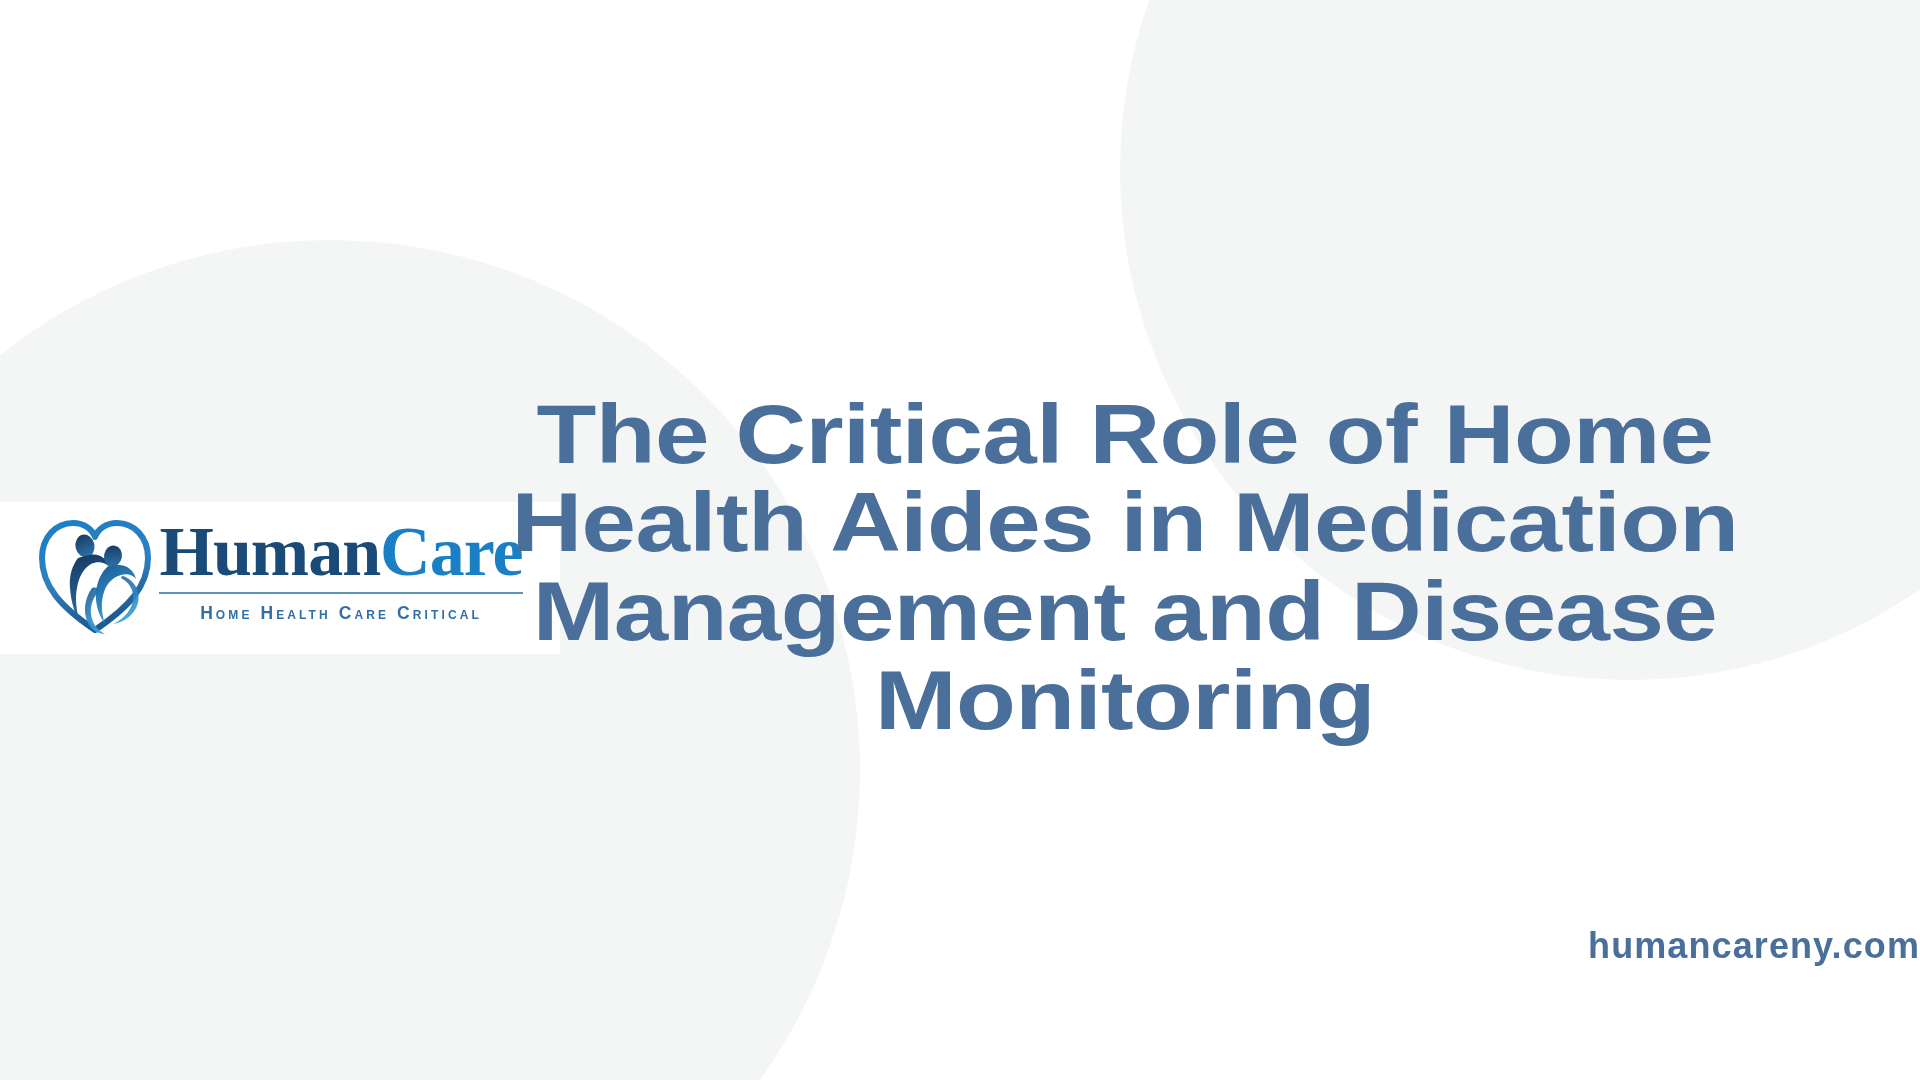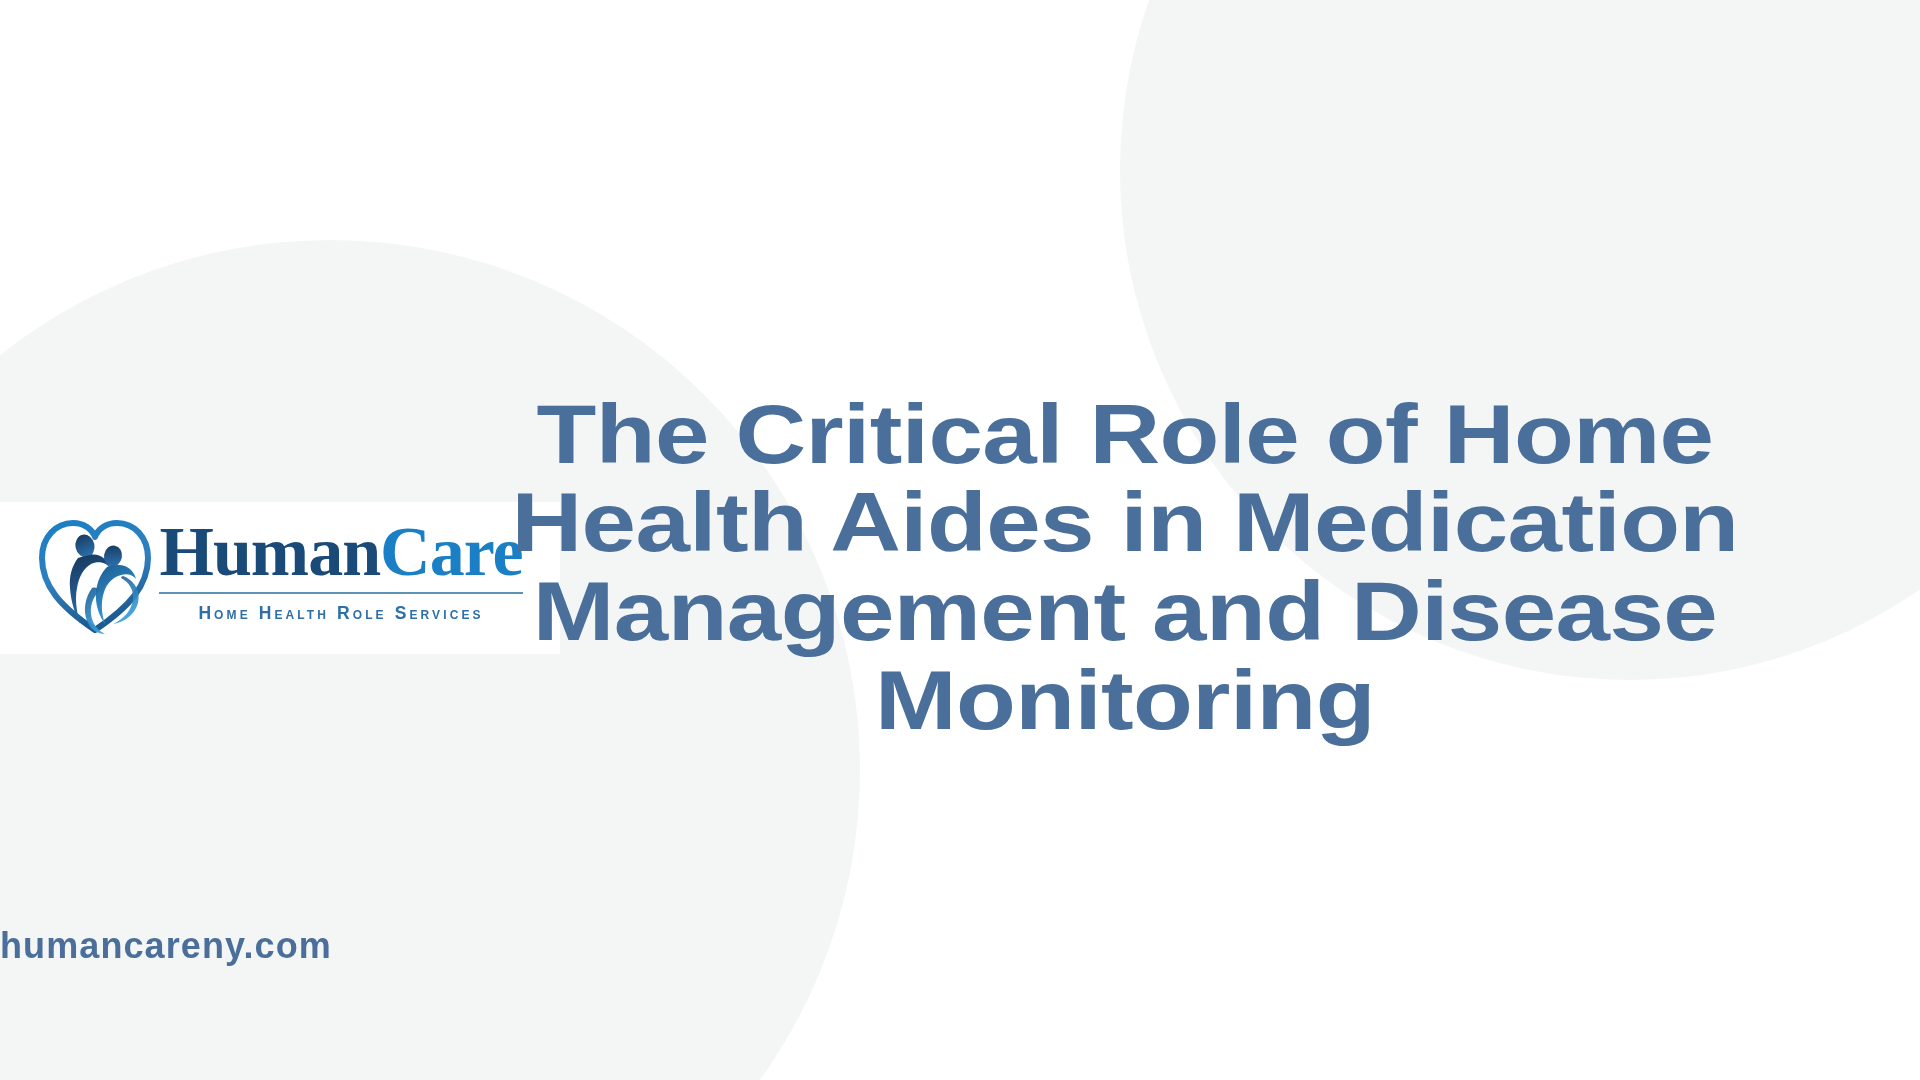--- a/index.html
+++ b/index.html
@@ -129,21 +129,21 @@
     transform: scaleX(1.18);
     transform-origin: center top;
   }
 
   
   .site-url {
     position: absolute;
     top: 925px;
     left: 0;
     width: 100%;
-    text-align: left;
+    text-align: right;
     color: #4a6f9a;
     font-family: "Liberation Sans", sans-serif;
     font-weight: bold;
     font-size: 36px;
     letter-spacing: 1.1px;
   }
 </style>
 </head>
 <body>
 
@@ -218,21 +218,21 @@
                      C 95 104, 87 113, 76 118
                      C 88 116, 98 108, 101 97
                      C 104 85, 97 74, 86 70
                      C 85 70, 84 71, 84 72 Z" fill="url(#figGradB)" opacity="0.9"></path>
           </svg>
         </span>
 
         <span class="logo-text-block">
           <span class="wordmark"><span class="wm-human">Human</span><span class="wm-care">Care</span></span>
           <span class="logo-rule"></span>
-          <span class="logo-tagline">Home Health Role Services</span>
+          <span class="logo-tagline">Home Health Care Critical</span>
         </span>
 
       </div>
     </div>
 
     <h1 class="headline">The Critical Role of Home Health Aides in Medication Management and Disease Monitoring</h1>
 
   </div>
 
   <div class="site-url">humancareny.com</div>

